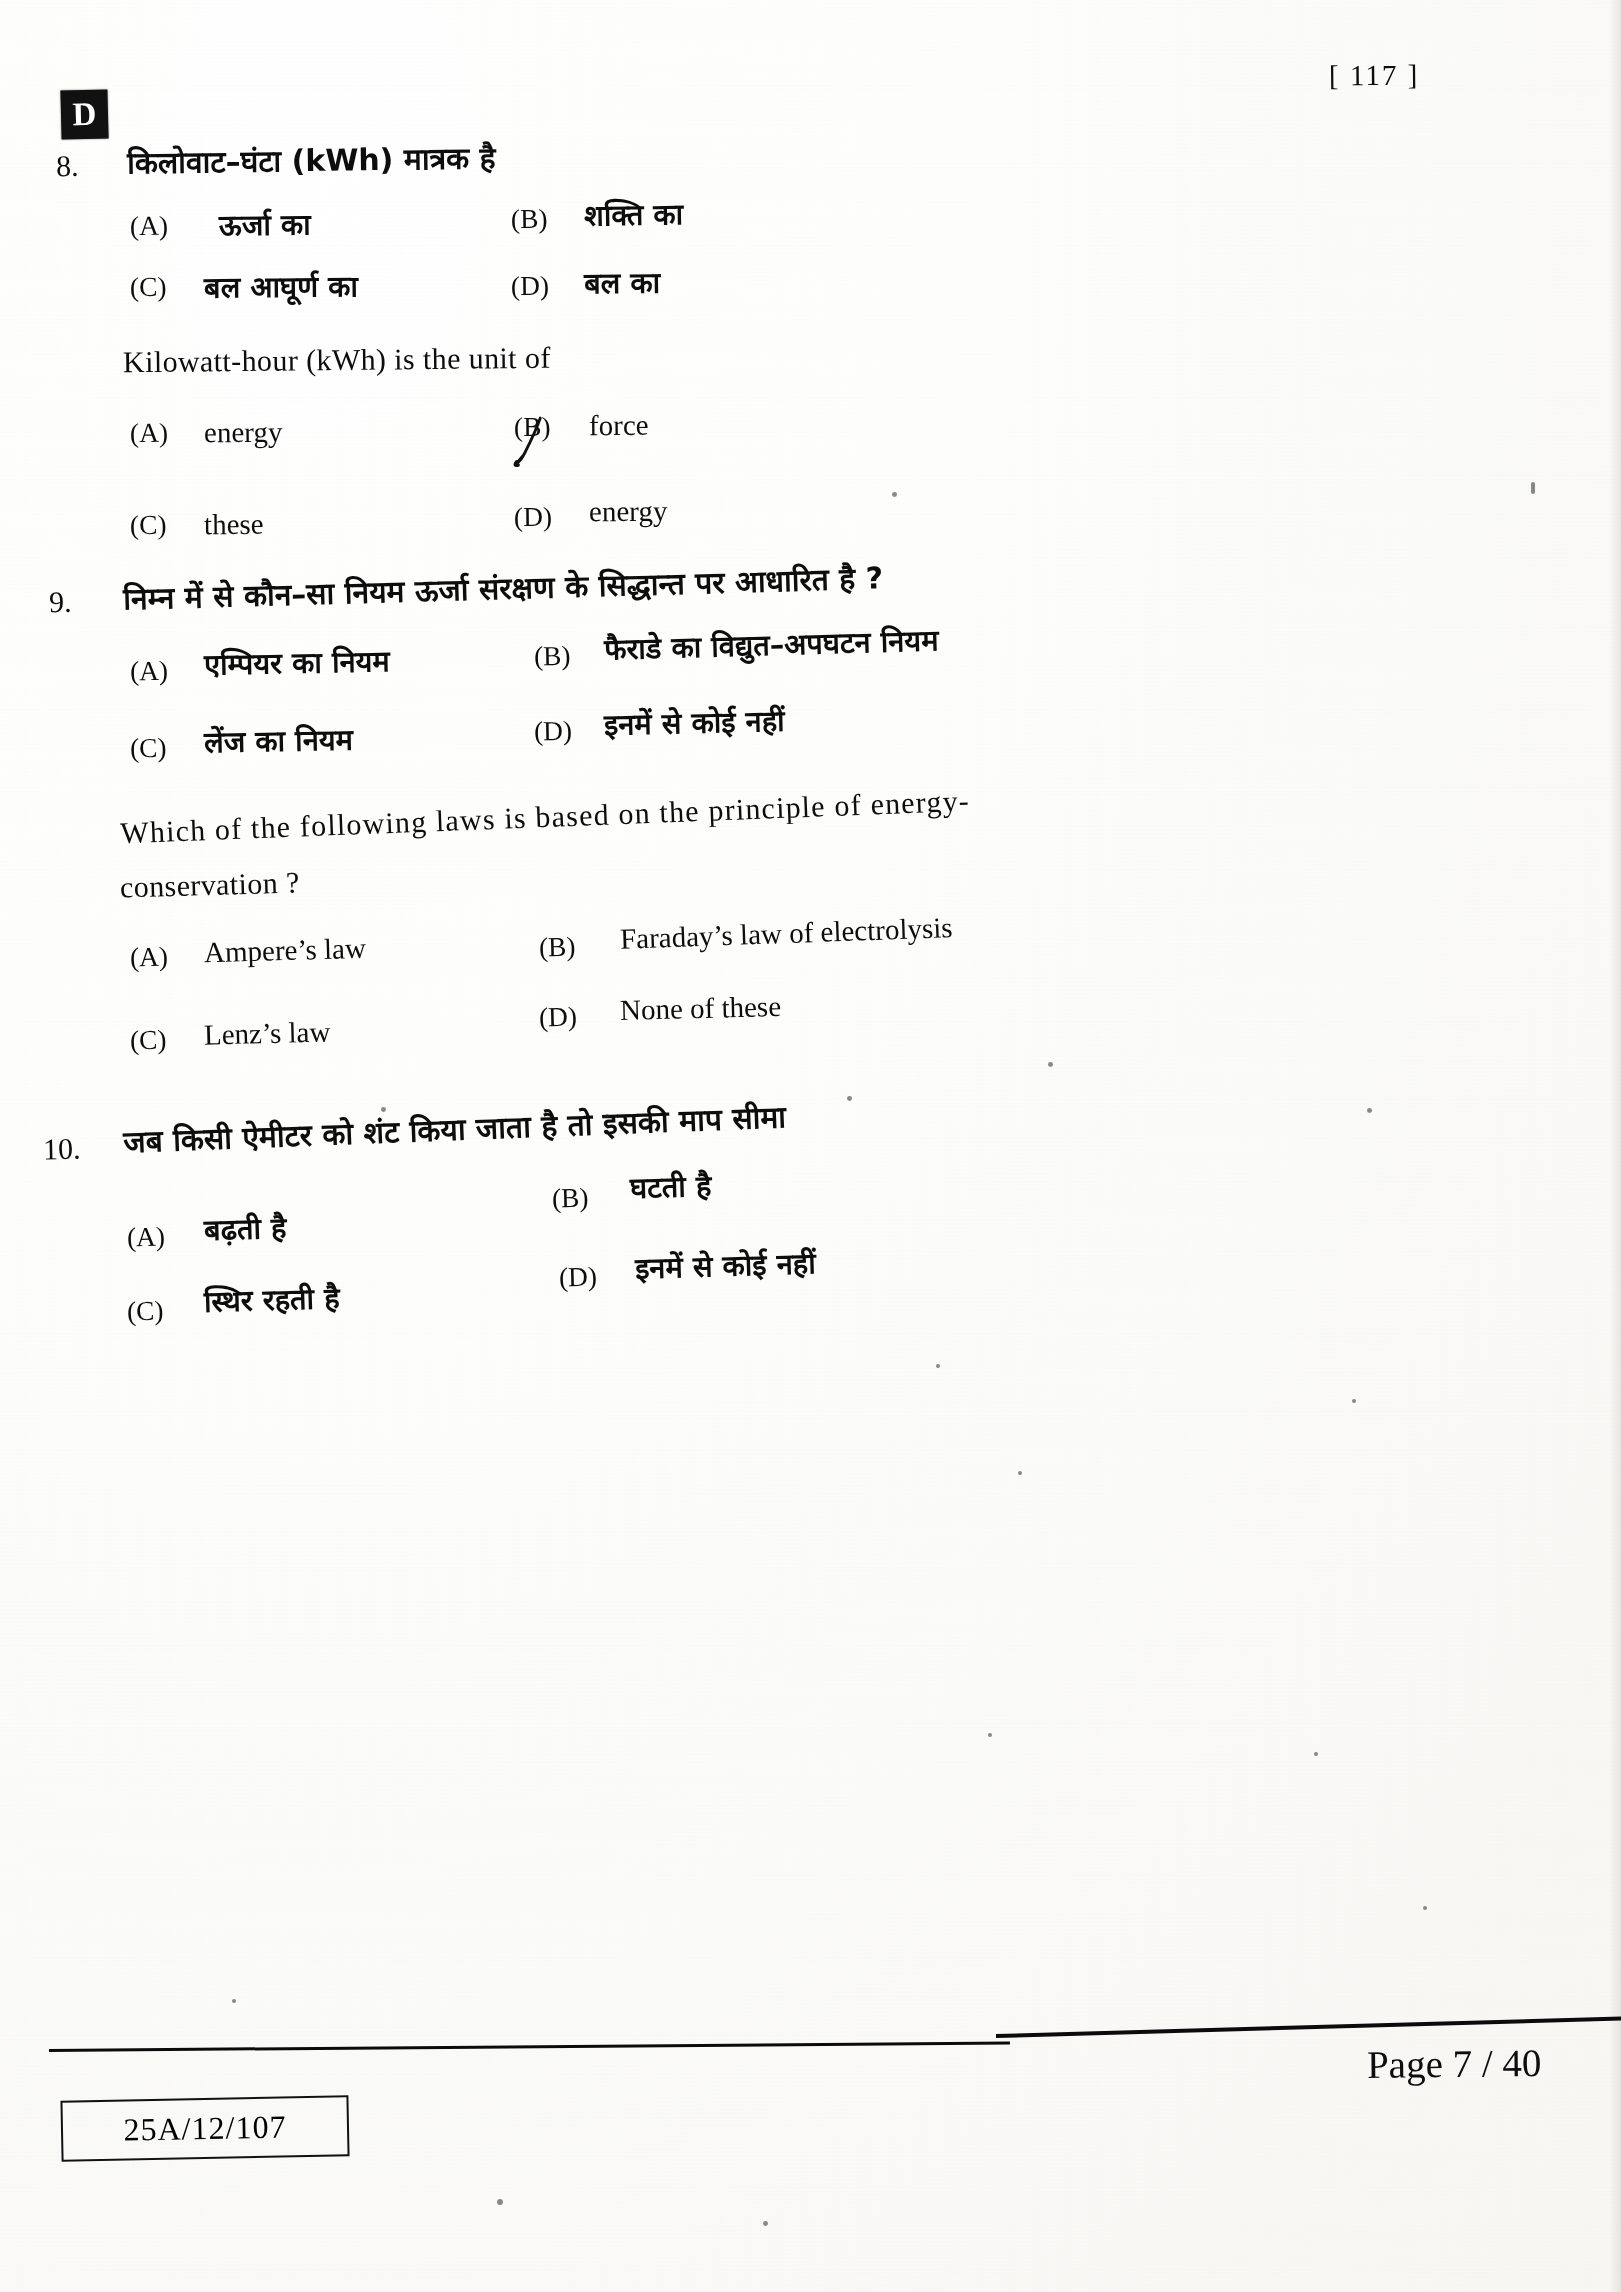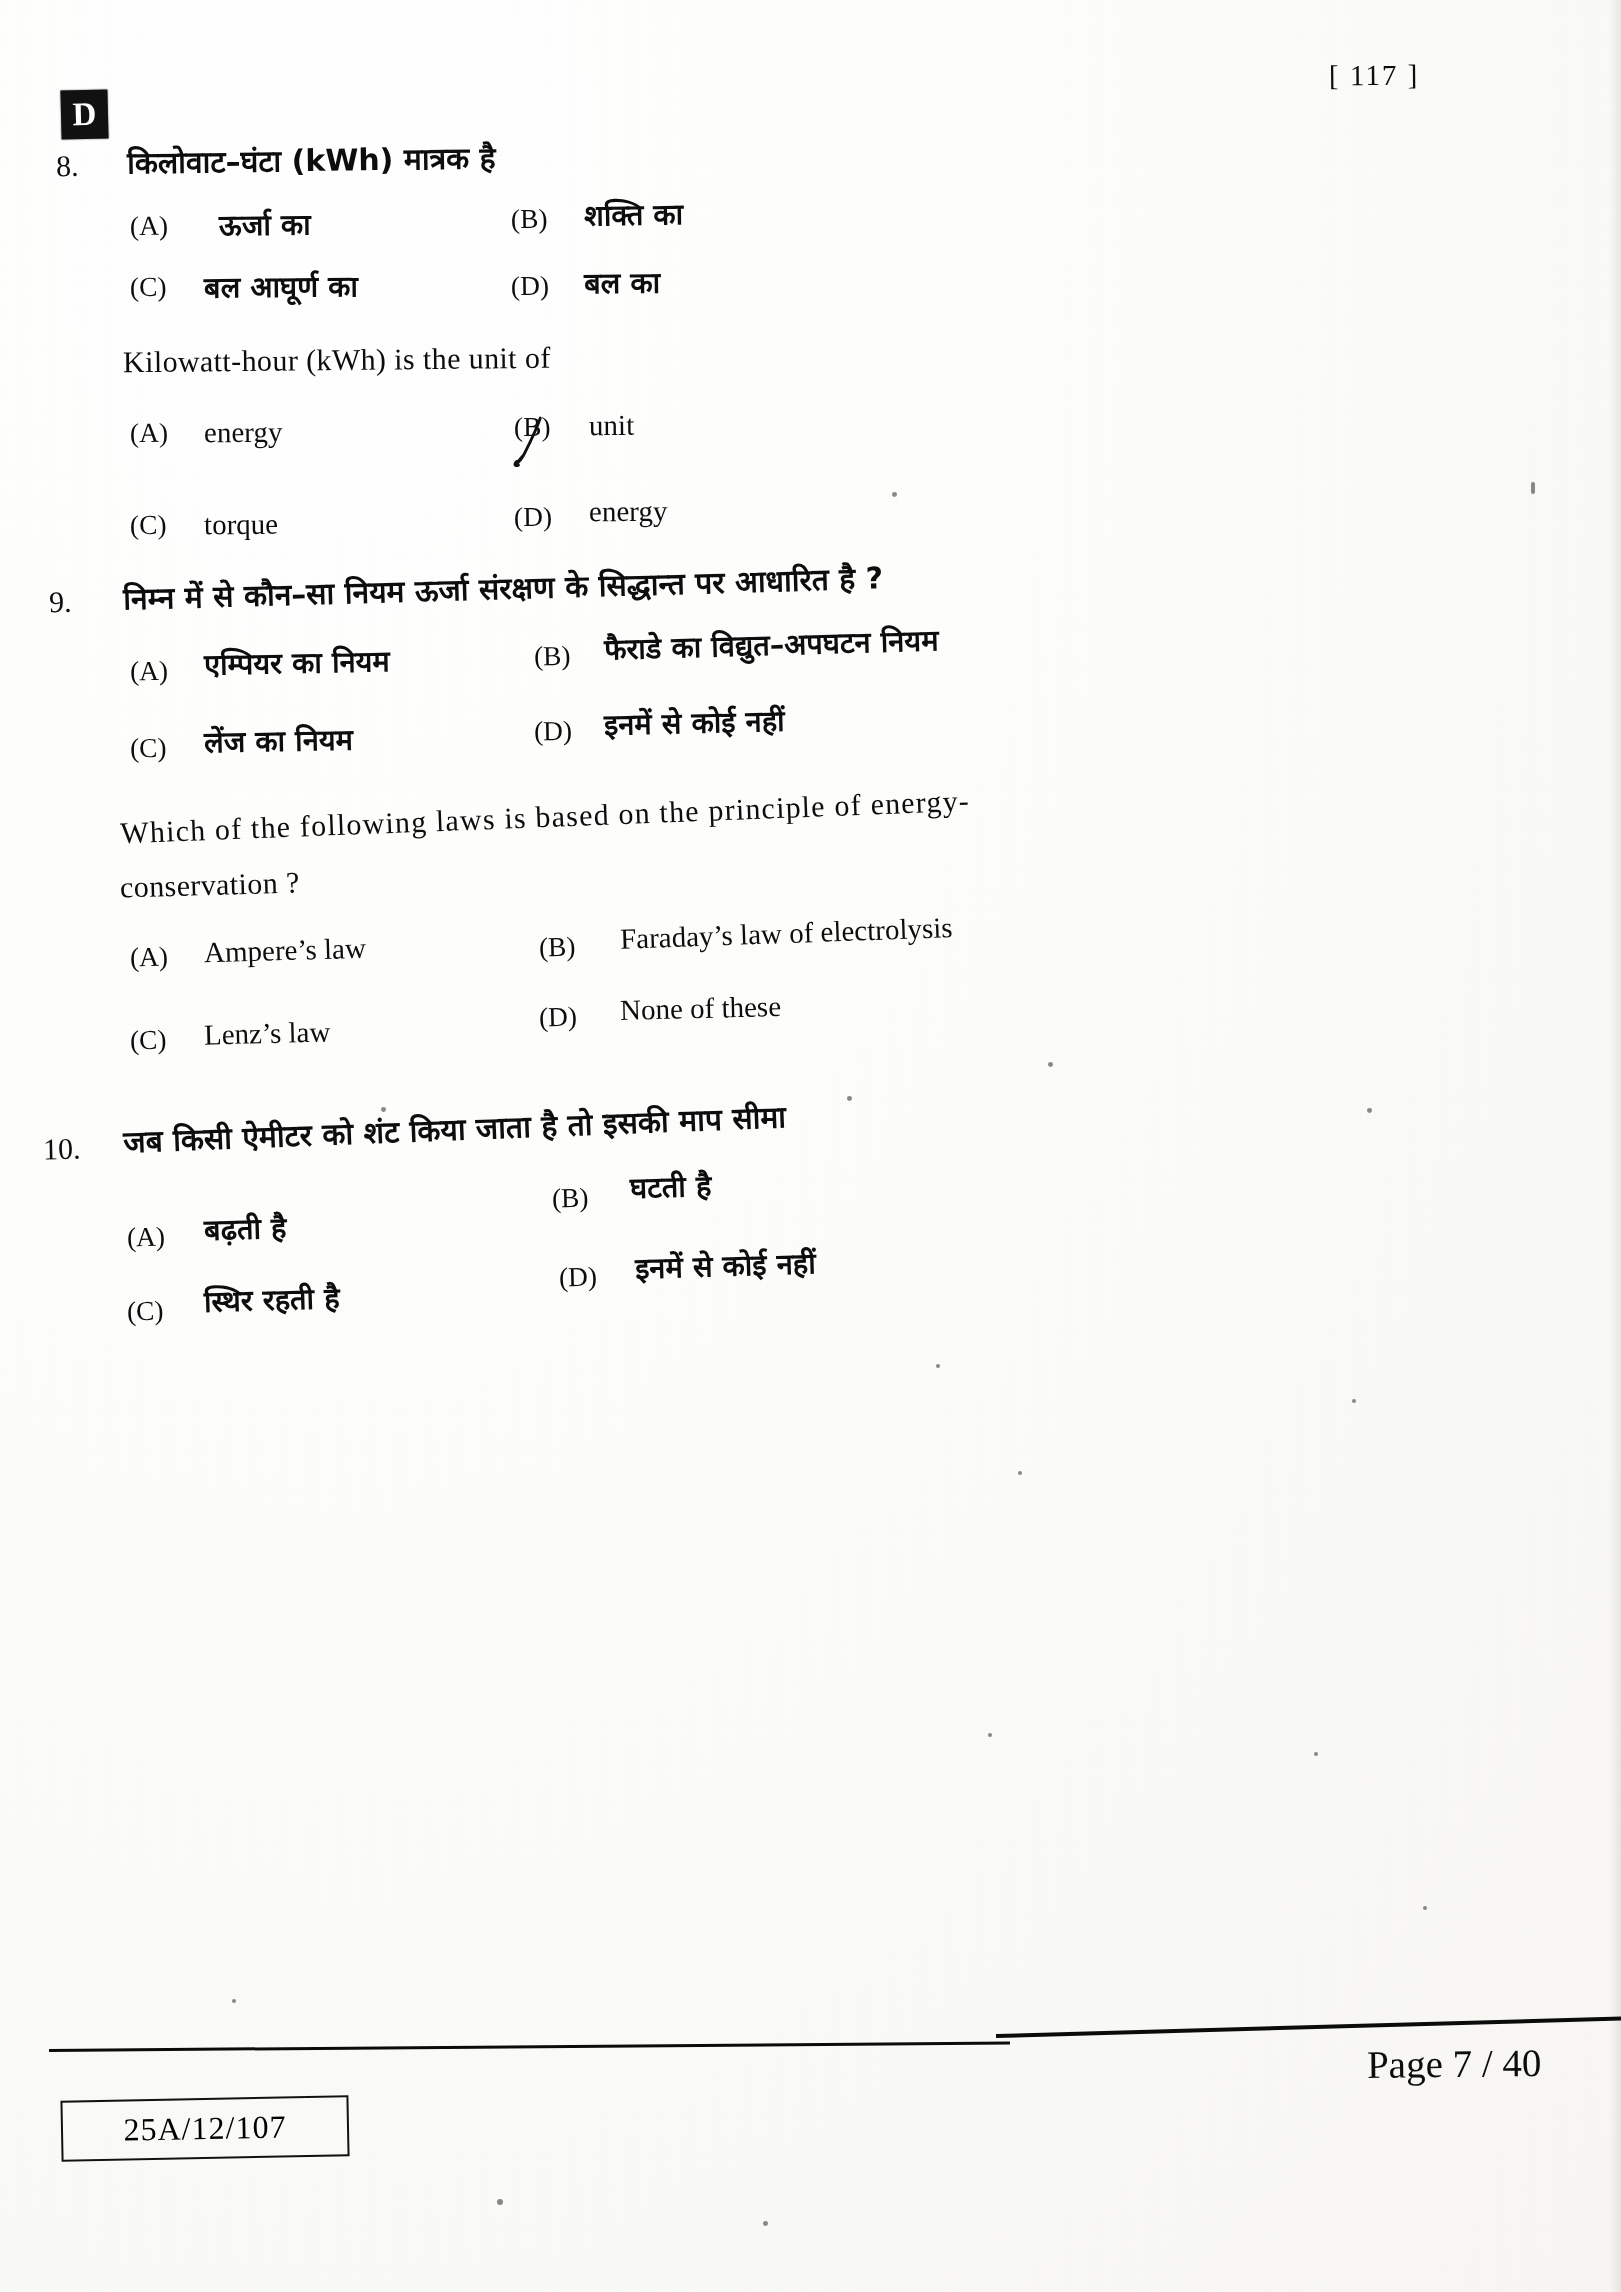--- a/index.html
+++ b/index.html
@@ -116,24 +116,24 @@
   <div class="t eng qtext-eng" style="left:123px;top:343px;transform:rotate(-0.6deg);">Kilowatt-hour (kWh) is the unit of</div>
 
   <div class="t eng opt-lbl" style="left:130px;top:418px;transform:rotate(-0.5deg);">(A)</div>
   <div class="t eng opt-eng" style="left:204px;top:416px;transform:rotate(-0.5deg);text-align:right;">energy</div>
 
   <div class="t eng opt-lbl" style="left:514px;top:412px;transform:rotate(-0.5deg);">(B)</div>
   <svg class="penmark" style="left:511px;top:416px;" viewBox="0 0 40 52">
     <path d="M30 2 C26 14, 20 26, 14 38 C11 44, 9 47, 6 48 C9 45, 11 42, 13 40" stroke="#111" stroke-width="3" fill="none" stroke-linecap="round"></path>
     <path d="M6 47 C4 49, 4 51, 7 50" stroke="#111" stroke-width="4" fill="none" stroke-linecap="round"></path>
   </svg>
-  <div class="t eng opt-eng" style="left:589px;top:409px;transform:rotate(-0.5deg);">unit</div>
+  <div class="t eng opt-eng" style="left:589px;top:409px;transform:rotate(-0.5deg);">force</div>
 
   <div class="t eng opt-lbl" style="left:130px;top:510px;transform:rotate(-0.5deg);">(C)</div>
-  <div class="t eng opt-eng" style="left:204px;top:508px;transform:rotate(-0.5deg);">torque</div>
+  <div class="t eng opt-eng" style="left:204px;top:508px;transform:rotate(-0.5deg);">these</div>
 
   <div class="t eng opt-lbl" style="left:514px;top:502px;transform:rotate(-0.5deg);">(D)</div>
   <div class="t eng opt-eng" style="left:589px;top:495px;transform:rotate(-0.5deg);">energy</div>
 
   <div class="t qnum" style="left:49px;top:585px;transform:rotate(-1deg);">9.</div>
   <div class="t hin qtext-hin" style="left:123px;top:567px;transform:rotate(-1.6deg);">निम्न में से कौन–सा नियम ऊर्जा संरक्षण के सिद्धान्त पर आधारित है ?</div>
 
   <div class="t eng opt-lbl" style="left:130px;top:656px;transform:rotate(-1deg);">(A)</div>
   <div class="t hin opt-hin" style="left:204px;top:642px;transform:rotate(-1.1deg);">एम्पियर का नियम</div>
 

